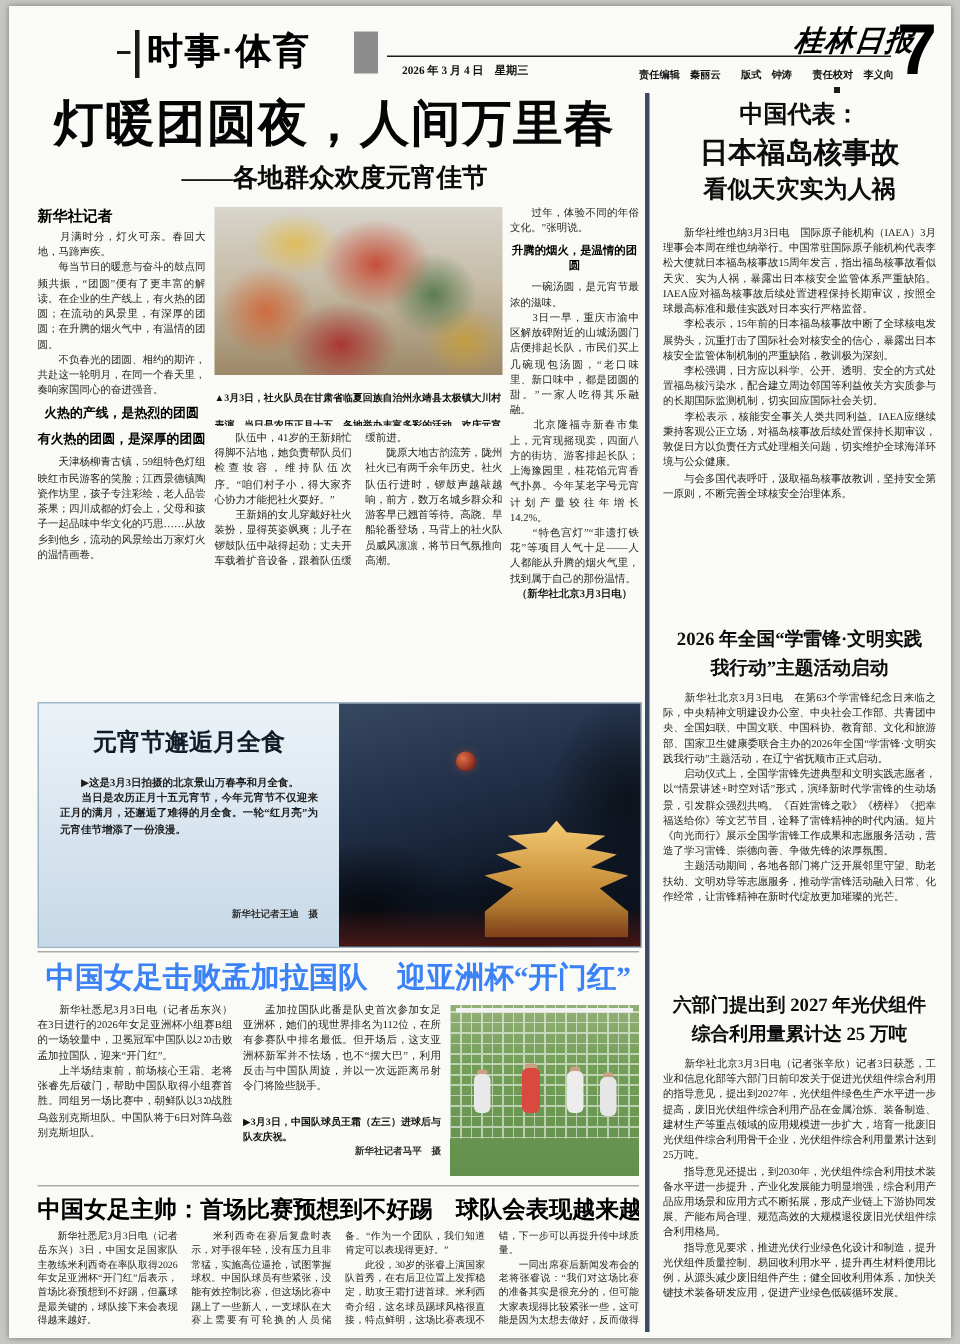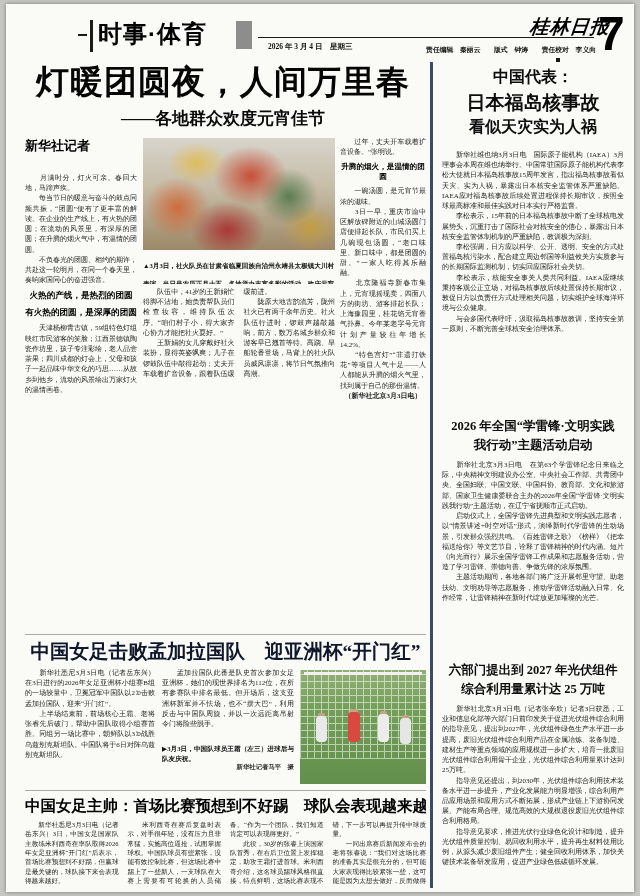--- a/index.html
+++ b/index.html
@@ -31,21 +31,21 @@
   <div class="abs" style="left:592px;top:2px;font-family:'Liberation Sans','DejaVu Sans',sans-serif;font-weight:900;font-size:48px;color:#000;">7</div>
   <div class="abs" style="left:340px;top:41px;width:250px;text-align:right;font-size:6.8px;font-weight:bold;color:#111;">责任编辑　秦丽云　　版式　钟涛　　责任校对　李义向</div>
   <div class="abs hairline" style="left:550px;top:54px;width:4px;height:4px;"></div>
 
   <div class="abs" style="left:424px;top:58px;width:3px;height:826px;background:#3c4a66;"></div>
 
   <div class="abs" style="left:19px;top:56px;width:396px;text-align:center;font-family:'Liberation Sans','DejaVu Sans',sans-serif;font-weight:900;font-size:33px;color:#050505;letter-spacing:1px;">灯暖团圆夜，人间万里春</div>
   <div class="abs" style="left:19px;top:103px;width:396px;text-align:center;font-weight:900;font-size:17px;color:#0a0a0a;">——各地群众欢度元宵佳节</div>
 
   <div class="abs" style="left:19px;top:133px;width:112px;height:326px;overflow:hidden;">
-    <div style="font-size:13px;font-weight:bold;margin-bottom:18px;">新华社记者</div>
+    <div style="font-size:10px;font-weight:bold;margin-bottom:2px;">新华社记者</div>
     <div class="bodytext">　　月满时分，灯火可亲。春回大地，马蹄声疾。
 　　每当节日的暖意与奋斗的鼓点同频共振，“团圆”便有了更丰富的解读。在企业的生产线上，有火热的团圆；在流动的风景里，有深厚的团圆；在升腾的烟火气中，有温情的团圆。
 　　不负春光的团圆、相约的期许，共赴这一轮明月，在同一个春天里，奏响家国同心的奋进强音。</div>
     <div class="subhead">火热的产线，是热烈的团圆</div>
     <div class="subhead">有火热的团圆，是深厚的团圆</div>
     <div class="bodytext">　　天津杨柳青古镇，59组特色灯组映红市民游客的笑脸；江西景德镇陶瓷作坊里，孩子专注彩绘，老人品尝茶果；四川成都的灯会上，父母和孩子一起品味中华文化的巧思……从故乡到他乡，流动的风景绘出万家灯火的温情画卷。</div>
   </div>
 
   <div class="abs" style="left:137px;top:134px;width:192px;height:112px;overflow:hidden;background:
       radial-gradient(42px 30px at 28% 22%,rgba(228,185,62,.75),transparent 70%),
@@ -59,32 +59,48 @@
   <div class="abs" style="left:137px;top:250px;width:192px;height:30px;overflow:hidden;">
     <span class="caption">▲3月3日，社火队员在甘肃省临夏回族自治州永靖县太极镇大川村表演。当日是农历正月十五，各地举办丰富多彩的活动，欢庆元宵节。</span>
     
   </div>
 
   <div class="abs bodytext" style="left:137px;top:283px;width:192px;height:176px;column-count:2;column-gap:9px;">　　队伍中，41岁的王新娟忙得脚不沾地，她负责帮队员们检查妆容，维持队伍次序。“咱们村子小，得大家齐心协力才能把社火耍好。”
 　　王新娟的女儿穿戴好社火装扮，显得英姿飒爽；儿子在锣鼓队伍中敲得起劲；丈夫开车载着扩音设备，跟着队伍缓缓前进。
 　　陇原大地古韵流芳，陇州社火已有两千余年历史。社火队伍行进时，锣鼓声越敲越响，前方，数万名城乡群众和游客早已翘首等待。高跷、旱船轮番登场，马背上的社火队员威风凛凛，将节日气氛推向高潮。</div>
 
   <div class="abs" style="left:334px;top:133px;width:86px;height:326px;overflow:hidden;">
-    <div class="bodytext">　　过年，丈夫开车载着扩音设备。”张明说。</div>
+    <div class="bodytext">　　过年，体验不同的年俗文化。”张明说。</div>
     <div class="subhead" style="font-size:7.6px;">升腾的烟火，是温情的团圆</div>
     <div class="bodytext">　　一碗汤圆，是元宵节最浓的滋味。
 　　3日一早，重庆市渝中区解放碑附近的山城汤圆门店便排起长队，市民们买上几碗现包汤圆，“老口味里、新口味中，都是团圆的甜。”一家人吃得其乐融融。
 　　北京隆福寺新春市集上，元宵现摇现卖，四面八方的街坊、游客排起长队；上海豫园里，桂花馅元宵香气扑鼻。今年某老字号元宵计划产量较往年增长14.2%。
 　　“特色宫灯”“非遗打铁花”等项目人气十足——人人都能从升腾的烟火气里，找到属于自己的那份温情。</div>
     <div class="bodytext" style="text-align:center;font-weight:bold;">（新华社北京3月3日电）</div>
   </div>
 
+  <div class="abs" style="left:19px;top:464px;width:401px;height:162px;border:1px solid #9db4c9;background:linear-gradient(180deg,#ecf3f8 0%,#c6d8e7 100%);">
+    <div style="position:absolute;left:10px;top:16px;width:180px;text-align:center;font-weight:900;font-size:16px;color:#121c28;">元宵节邂逅月全食</div>
+    <div class="bodytext" style="position:absolute;left:14px;top:48px;width:172px;height:84px;font-weight:bold;">　　▶这是3月3日拍摄的北京景山万春亭和月全食。
+　　当日是农历正月十五元宵节，今年元宵节不仅迎来正月的满月，还邂逅了难得的月全食。一轮“红月亮”为元宵佳节增添了一份浪漫。</div>
+    <div class="credit" style="position:absolute;left:14px;top:136px;width:172px;text-align:right;">新华社记者王迪　摄</div>
+
+    <div style="position:absolute;left:200px;top:0;width:201px;height:162px;overflow:hidden;background:
+        radial-gradient(90px 60px at 10% 85%,rgba(6,8,12,.95),transparent 75%),
+        radial-gradient(110px 70px at 60% 95%,rgba(8,10,14,.9),transparent 75%),
+        radial-gradient(70px 90px at 95% 40%,rgba(10,14,20,.8),transparent 75%),
+        linear-gradient(165deg,#36485f 0%,#22314a 35%,#101a2a 68%,#080c14 100%);">
+      <div style="position:absolute;left:78px;top:32px;width:13px;height:13px;border-radius:50%;background:radial-gradient(circle at 35% 35%,#e0714a,#93301f 65%,#5c1d12);box-shadow:0 0 6px rgba(200,80,50,.5);"></div>
+      <div style="position:absolute;right:8px;bottom:6px;width:96px;height:78px;background:linear-gradient(180deg,#f4cb74,#c98f3a 55%,#8a5a20);clip-path:polygon(50% 0,57% 10%,84% 13%,70% 24%,92% 29%,74% 40%,100% 47%,80% 58%,100% 78%,100% 100%,0 100%,0 78%,20% 58%,0 47%,26% 40%,8% 29%,30% 24%,16% 13%,43% 10%);filter:drop-shadow(0 0 8px rgba(240,180,80,.45));"></div>
+      <div style="position:absolute;left:0;bottom:0;width:100%;height:26px;background:linear-gradient(0deg,rgba(120,30,20,.55),transparent);"></div>
+    </div>
+  </div>
 
   <div class="abs hairline" style="left:19px;top:630px;width:401px;height:1px;background:#aaa;"></div>
-  <div class="abs" style="left:19px;top:634px;width:401px;text-align:center;font-weight:900;font-size:19.5px;color:#0f172a;">中国女足击败孟加拉国队　迎亚洲杯“开门红”</div>
+  <div class="abs" style="left:19px;top:634px;width:401px;text-align:center;font-weight:900;font-size:19.5px;color:#3b82f6;">中国女足击败孟加拉国队　迎亚洲杯“开门红”</div>
 
   <div class="abs bodytext" style="left:19px;top:664px;width:130px;height:118px;">　　新华社悉尼3月3日电（记者岳东兴）在3日进行的2026年女足亚洲杯小组赛B组的一场较量中，卫冕冠军中国队以2∶0击败孟加拉国队，迎来“开门红”。
 　　上半场结束前，前场核心王霜、老将张睿先后破门，帮助中国队取得小组赛首胜。同组另一场比赛中，朝鲜队以3∶0战胜乌兹别克斯坦队。中国队将于6日对阵乌兹别克斯坦队。</div>
   <div class="abs bodytext" style="left:156px;top:664px;width:132px;height:74px;">　　孟加拉国队此番是队史首次参加女足亚洲杯，她们的现世界排名为112位，在所有参赛队中排名最低。但开场后，这支亚洲杯新军并不怯场，也不“摆大巴”，利用反击与中国队周旋，并以一次远距离吊射令门将险些脱手。</div>
   <div class="abs" style="left:156px;top:740px;width:132px;height:42px;overflow:hidden;">
     <div class="caption">▶3月3日，中国队球员王霜（左三）进球后与队友庆祝。</div>
     <div class="credit" style="text-align:right;">新华社记者马平　摄</div>
   </div>
 
   <div class="abs" style="left:294px;top:666px;width:126px;height:114px;overflow:hidden;background:linear-gradient(180deg,#93b077 0%,#729e58 35%,#628f4b 100%);">

